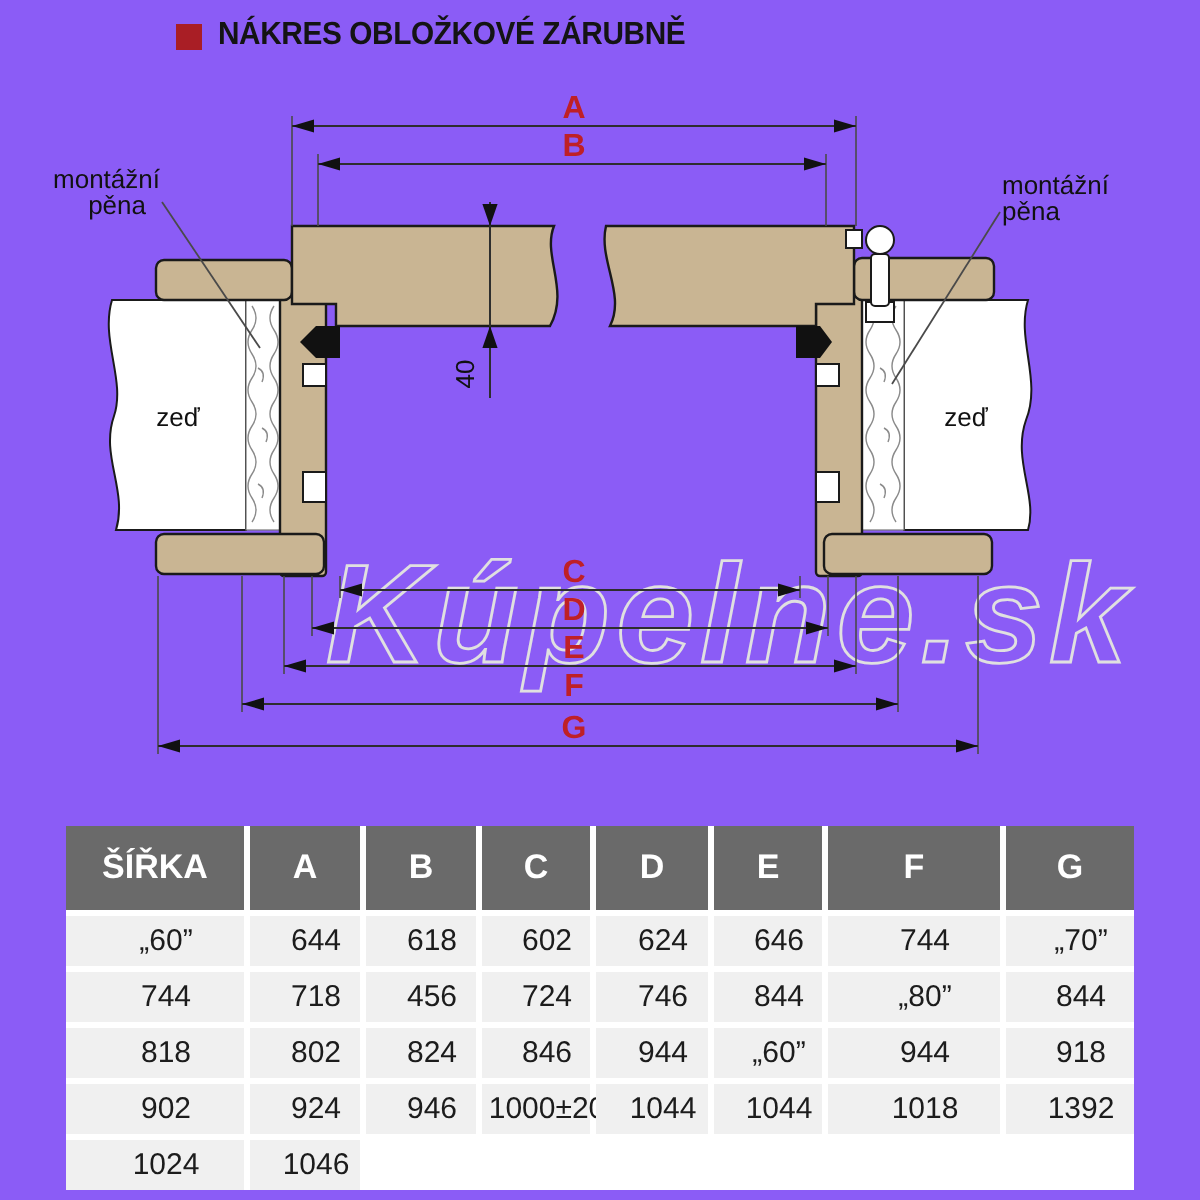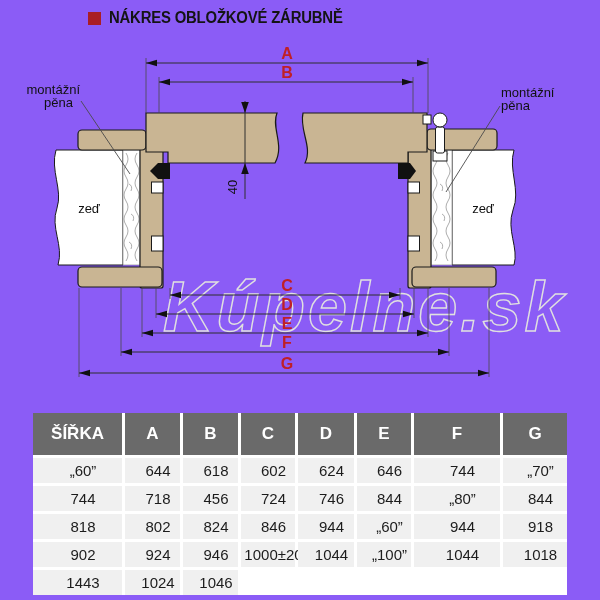--- a/index.html
+++ b/index.html
@@ -214,21 +214,20 @@
 
     <div class="td">„60”</div>
     <div class="td">944</div>
     <div class="td">918</div>
     <div class="td">902</div>
     <div class="td">924</div>
     <div class="td">946</div>
     <div class="td">1000±20</div>
     <div class="td">1044</div>
 
-    <div class="td">„100”</div>
     <div class="td">1044</div>
     <div class="td">1018</div>
-    <div class="td">1443</div>
+    <div class="td">1392</div>
     <div class="td">1024</div>
     <div class="td">1046</div>
   </div>
 
 </div>
 
 </body></html>

